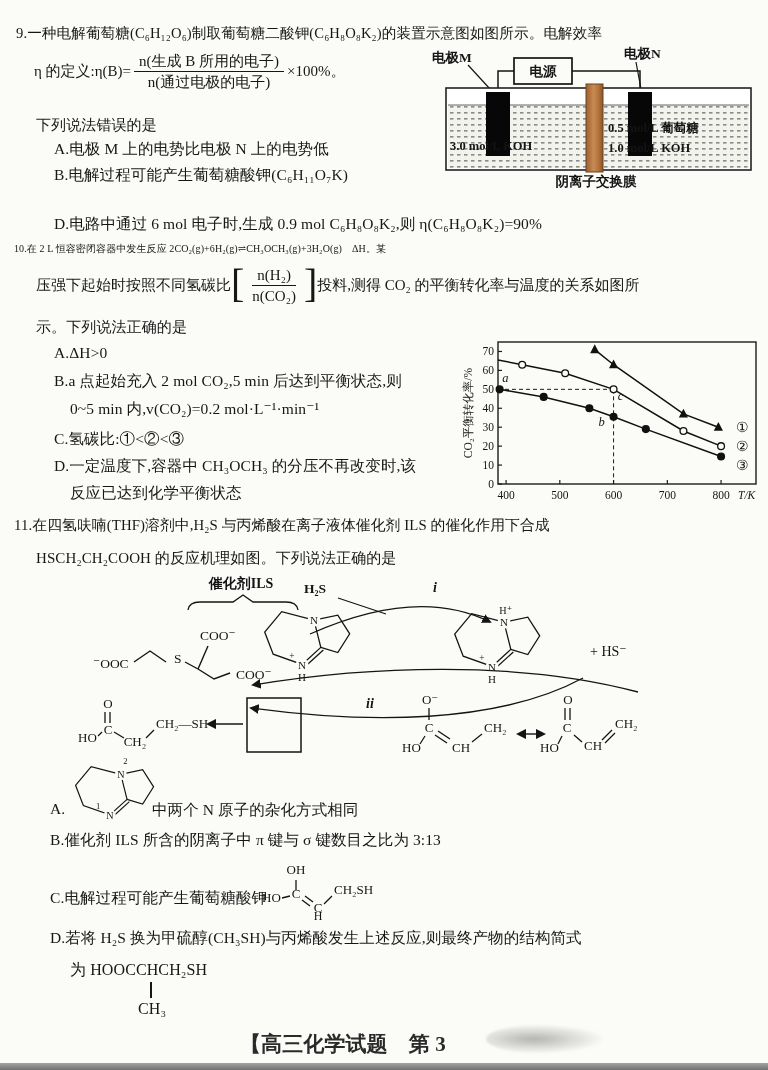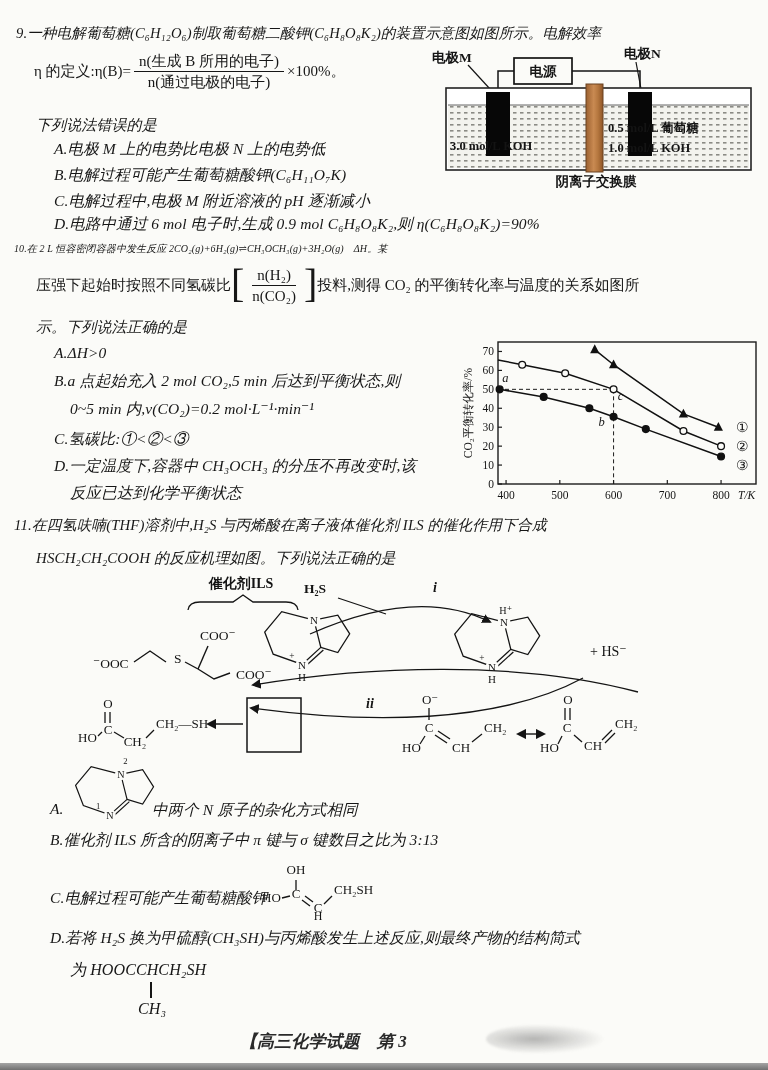--- a/index.html
+++ b/index.html
@@ -1,18 +1,18 @@
 <!DOCTYPE html>
 <html><head>
 <meta charset="utf-8">
 <style>
   html,body{margin:0;padding:0;background:#e9e9e9;}
   .page{position:relative;width:768px;height:1070px;margin:0 auto;background:#fbfbf8;
         font-family:"Liberation Serif","DejaVu Serif",serif;color:#161616;overflow:hidden;}
-  .line{position:absolute;white-space:nowrap;font-size:15px;letter-spacing:.1px;font-style:italic;}
+  .line{position:absolute;white-space:nowrap;font-size:15px;letter-spacing:.1px;}
   .opt{font-size:15.5px;}
   .eqrow{position:absolute;display:flex;align-items:center;white-space:nowrap;font-size:15px;justify-content:center;}
   .frac{display:inline-flex;flex-direction:column;align-items:center;line-height:1.2;margin:0 3px;}
   .frac .num{padding:0 5px 1px 5px;border-bottom:1.5px solid #161616;}
   .frac .den{padding:1px 5px 0 5px;}
   .bigbr{font-size:40px;font-weight:400;line-height:0;transform:translateY(-2px);}
   svg text{font-family:"Liberation Serif","DejaVu Serif",serif;fill:#141414;}
   .ct{font-size:11.5px;}
   .smudge{position:absolute;left:486px;top:1024px;width:120px;height:30px;
           background:radial-gradient(ellipse at 40% 50%,rgba(110,110,110,.5),rgba(200,200,200,0) 70%);
@@ -58,21 +58,20 @@
     <span class="frac">
       <span class="num">n(生成 B 所用的电子)</span>
       <span class="den">n(通过电极的电子)</span>
     </span>
     <span>×100%。</span>
   </div>
 
   <div class="line" style="left:36px;top:116px;">下列说法错误的是</div>
   <div class="line opt" style="left:54px;top:165px;">B.电解过程可能产生葡萄糖酸钾(C₆H₁₁O₇K)</div>
   <div class="line opt" style="left:54px;top:139px;">A.电极 M 上的电势比电极 N 上的电势低</div>
-  <div class="line opt" style="left:54px;top:191px;">C.电解过程中,电极 M 附近溶液的 pH 逐渐减小</div>
   <div class="line opt" style="left:54px;top:214px;">D.电路中通过 6 mol 电子时,生成 0.9 mol C₆H₈O₈K₂,则 η(C₆H₈O₈K₂)=90%</div>
 
   <svg style="position:absolute;left:428px;top:44px;" width="335" height="160" viewBox="0 0 335 160">
     <text x="4" y="18" font-size="13.5" font-weight="bold">电极M</text>
     <line x1="40" y1="21" x2="62" y2="45" stroke="#141414" stroke-width="1.2"></line>
     <text x="196" y="14" font-size="13.5" font-weight="bold">电极N</text>
     <line x1="208" y1="18" x2="213" y2="45" stroke="#141414" stroke-width="1.2"></line>
 
     <polyline points="70,48 70,27 86,27" fill="none" stroke="#141414" stroke-width="1.5"></polyline>
     <polyline points="144,27 212,27 212,48" fill="none" stroke="#141414" stroke-width="1.5"></polyline>
@@ -292,17 +291,17 @@
     <text x="56" y="64" font-size="12" text-anchor="middle">H</text>
     <line x1="62" y1="48" x2="70" y2="40" stroke="#141414" stroke-width="1.3"></line>
     <text x="72" y="38" font-size="13">CH₂SH</text>
   </svg>
 
   <div class="line opt" style="left:50px;top:928px;">D.若将 H₂S 换为甲硫醇(CH₃SH)与丙烯酸发生上述反应,则最终产物的结构简式</div>
   <div class="line" style="left:70px;top:960px;font-size:16px;">为 HOOCCHCH₂SH</div>
   <div class="dbar" style="left:150px;top:982px;height:16px;"></div>
   <div class="line" style="left:138px;top:1000px;font-size:16px;">CH₃</div>
 
-  <div class="line" style="left:240px;top:1030px;font-size:17px;font-weight:bold;color:#2a2a2a;">【高三化学试题　第 3</div>
+  <div class="line" style="left:240px;top:1030px;font-size:21px;font-weight:bold;color:#2a2a2a;">【高三化学试题　第 3</div>
   <div class="smudge"></div>
   <div class="scan-edge"></div>
 
 </div>
 
 </body></html>

